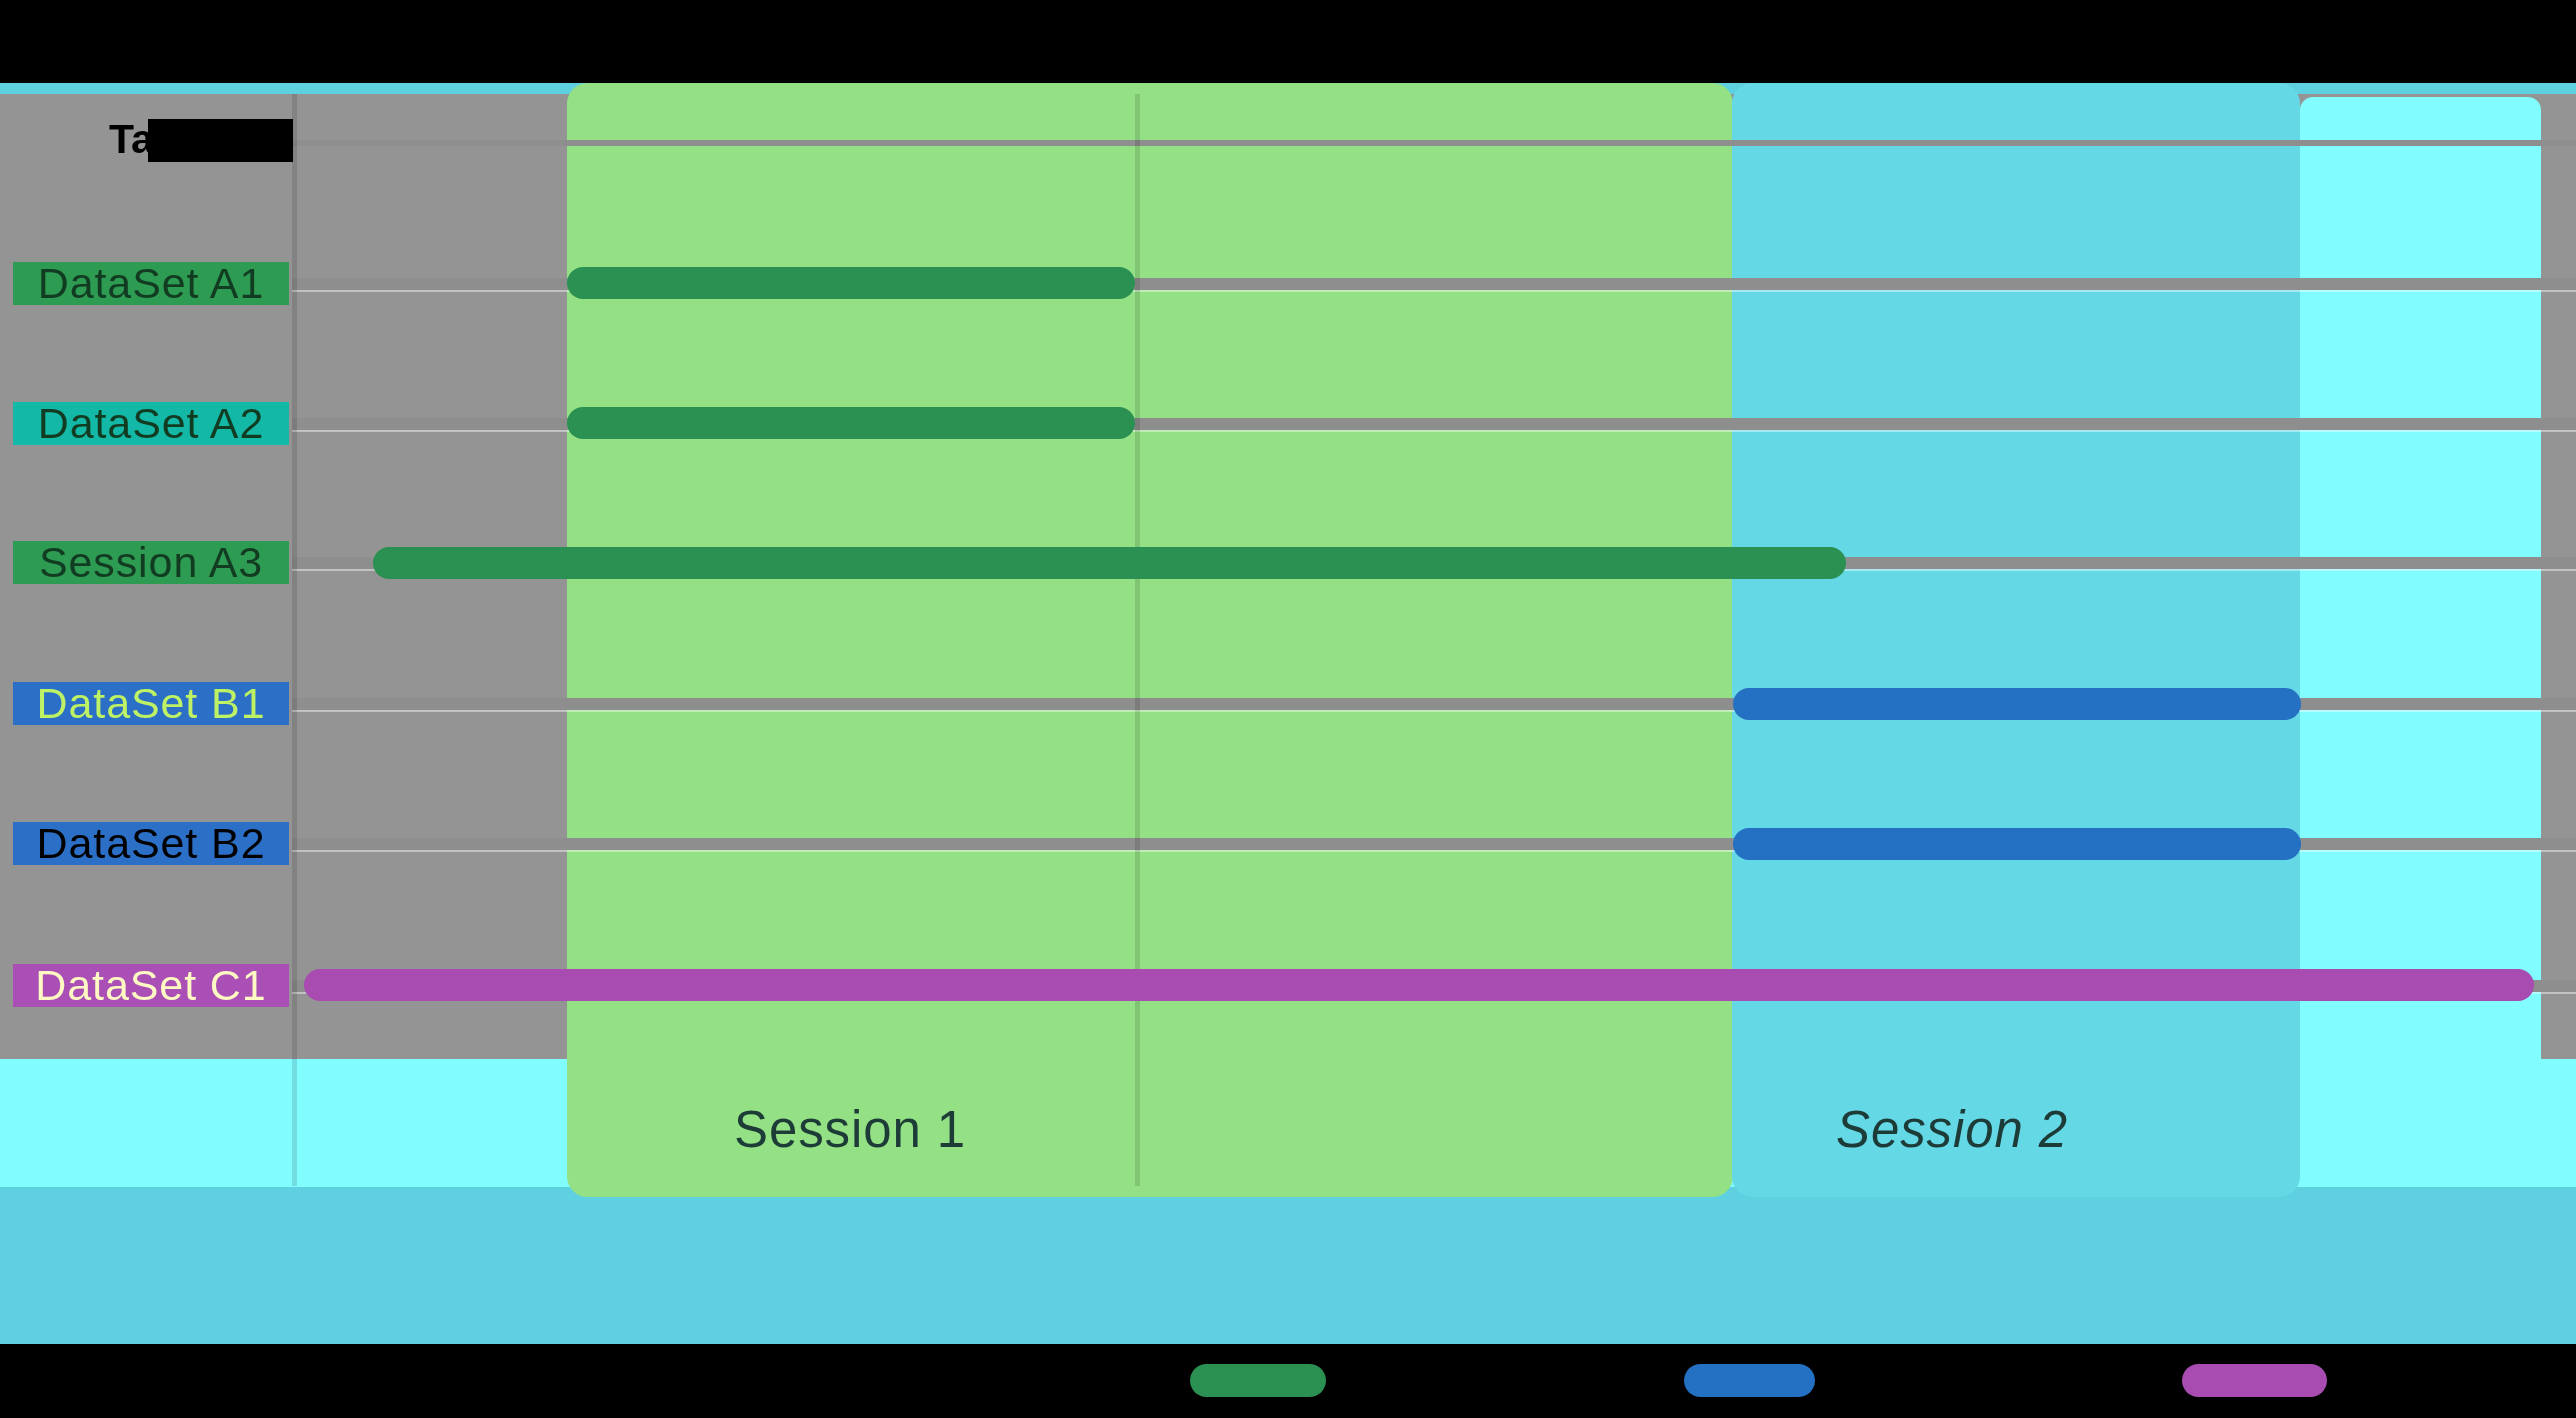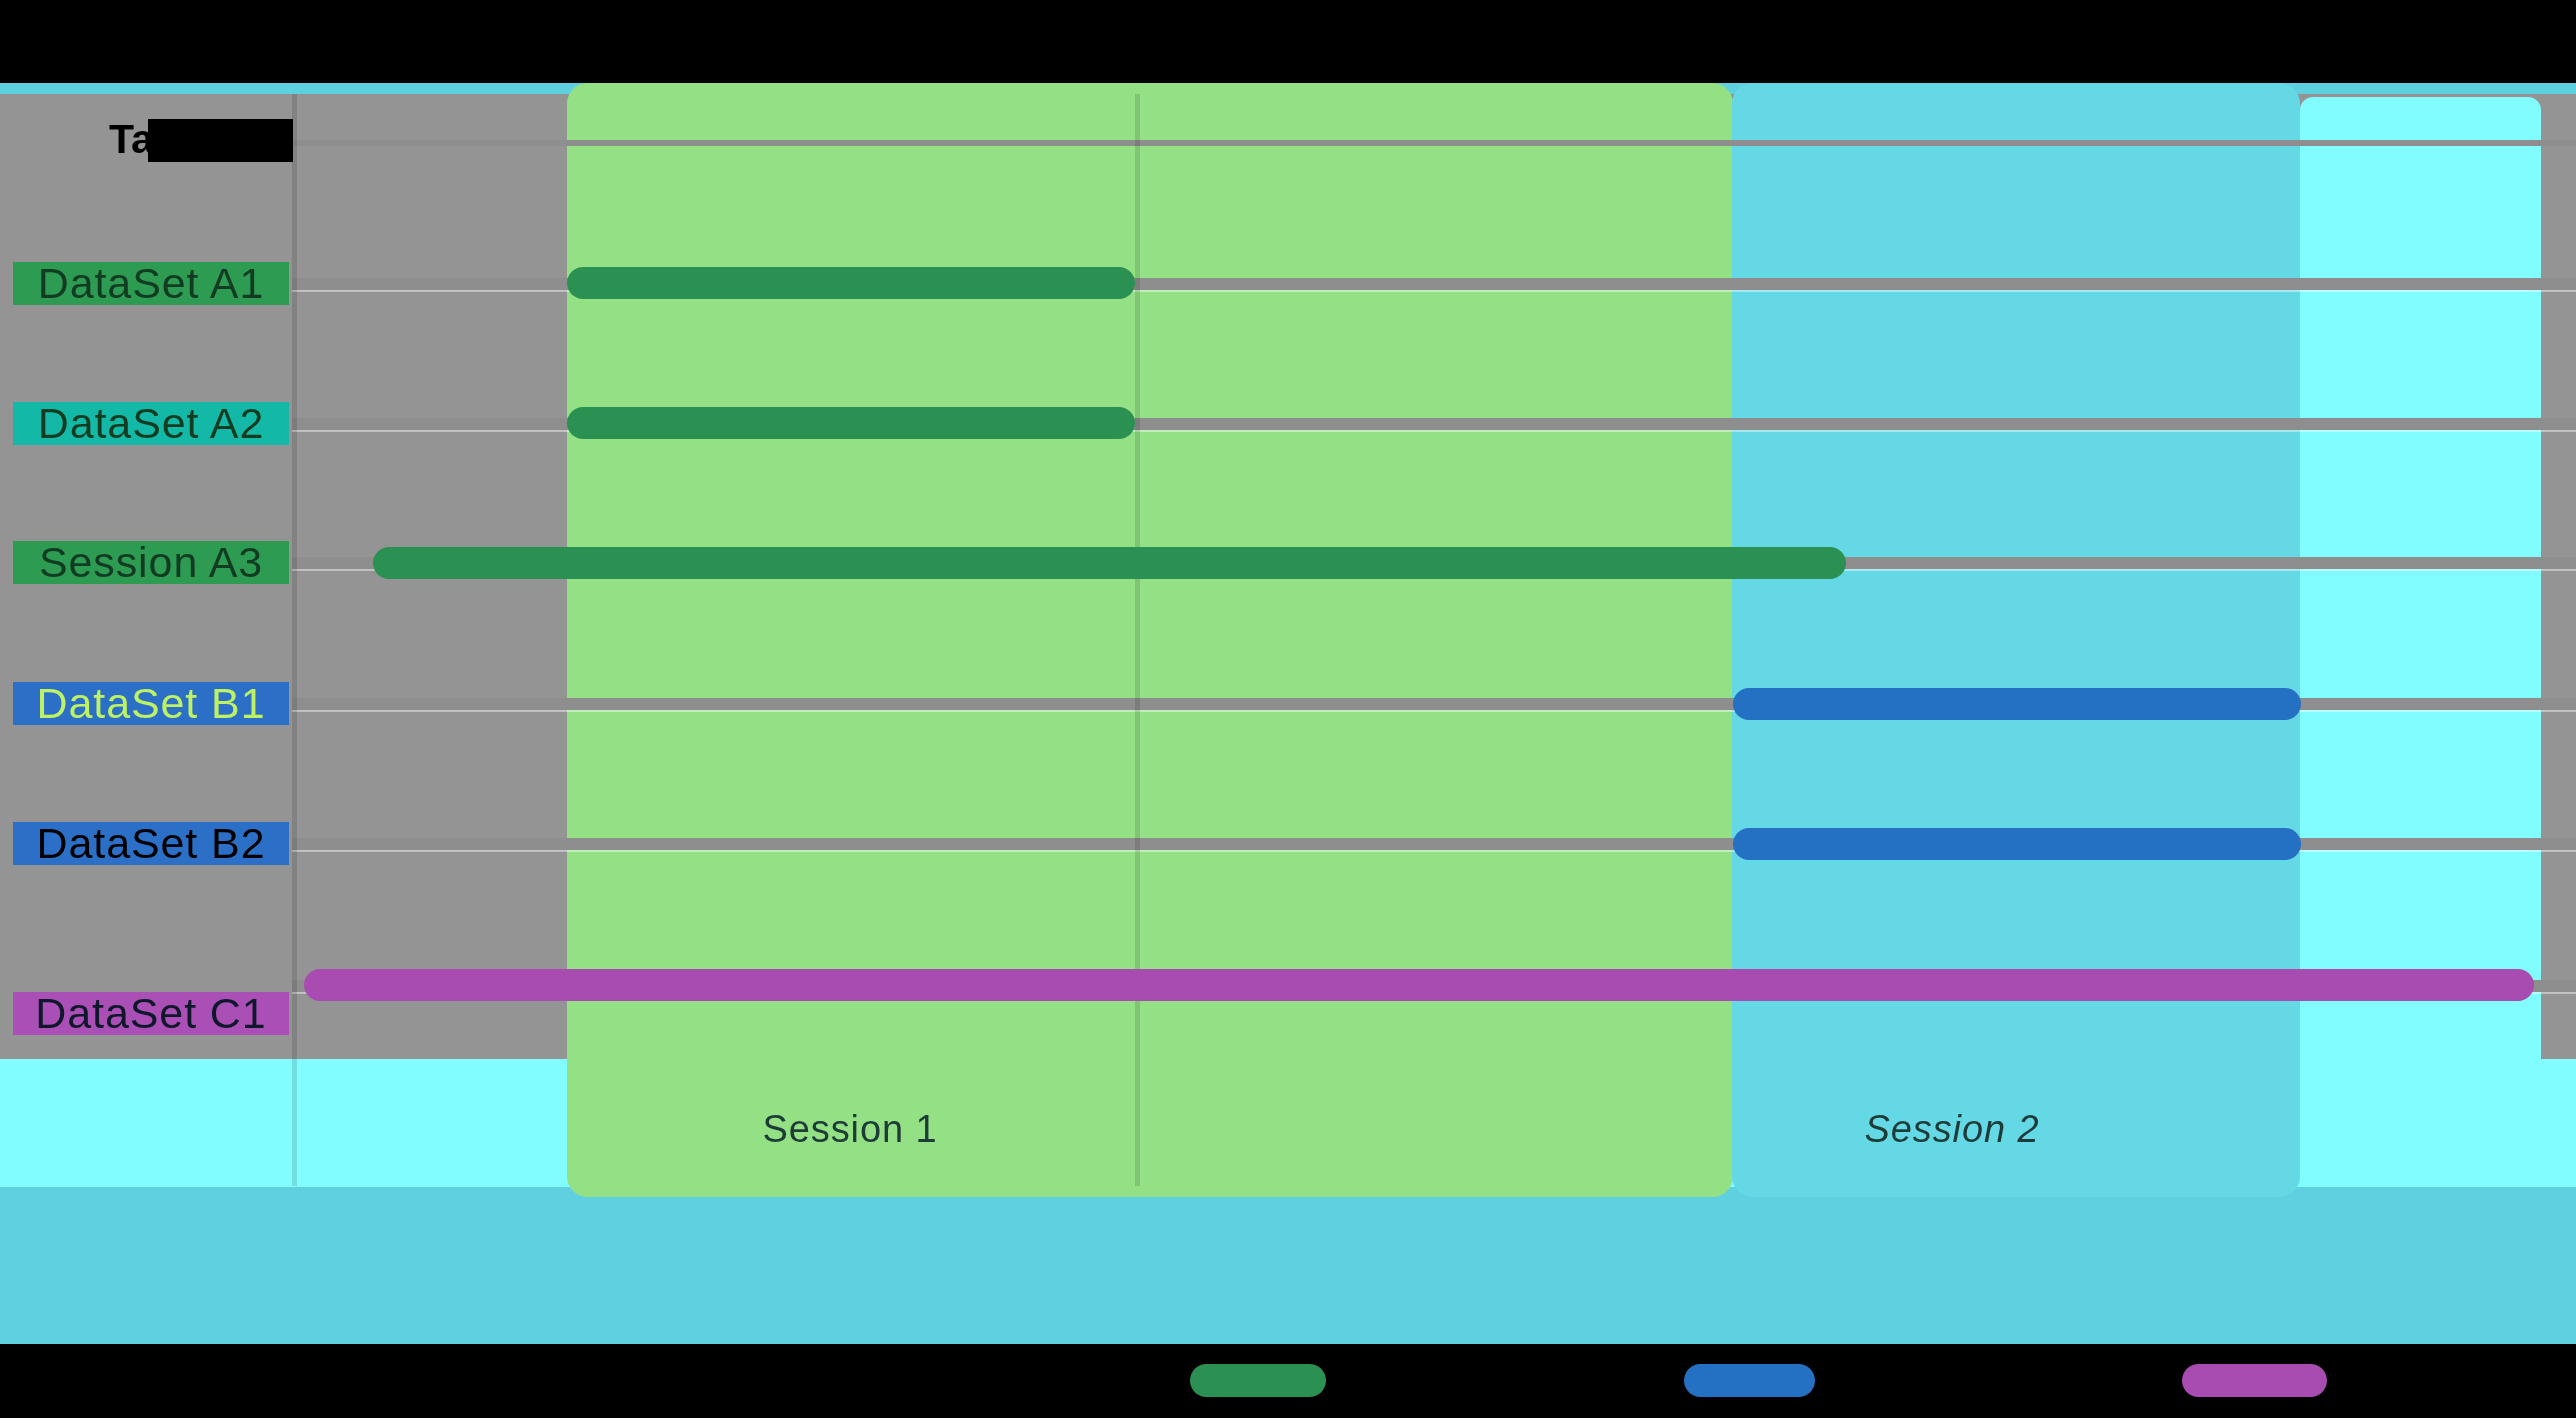--- a/index.html
+++ b/index.html
@@ -7,21 +7,21 @@
     position:relative;width:2576px;height:1419px;overflow:hidden;background:#000;
     font-family:"Liberation Sans", sans-serif;
   }
   .abs{position:absolute;}
   #outer-bg{left:0;top:83px;width:2576px;height:1261px;background:#5fd0e0;}
   #axis-strip{left:0;top:1059px;width:2576px;height:128px;background:#81fcff;}
   #plot-area{left:0;top:94px;width:2576px;height:965px;background:#949494;}
   .band{top:83px;height:1114px;border-radius:20.6px;}
   .band.pale{top:97px;height:1090px;border-radius:13px;}
   .session-label{
-    color:#1d3c38;font-size:38px;font-weight:400;letter-spacing:0.9px;
+    color:#1d3c38;font-size:51px;font-weight:400;letter-spacing:0.9px;
     transform:translate(-50%,-50%);white-space:nowrap;
   }
   .gridline-h{background:#8e8e8e;}
   .row-line{height:12.2px;box-shadow:0 1.9px 0 rgba(255,255,255,.45);}
   .top-line{height:5.6px;}
   .gridline-v{background:rgba(0,0,0,0.12);}
   .row-label{
     width:276px;height:43px;left:13px;display:flex;align-items:center;justify-content:center;
     font-size:43px;letter-spacing:0.9px;white-space:nowrap;font-weight:400;
   }
@@ -62,21 +62,21 @@
       <div class="abs row-label" style="top: 262px; background: rgb(46, 155, 83); color: rgb(18, 60, 34);">DataSet A1</div>
       <div class="abs bar" style="left: 567px; top: 267px; width: 568px; background: rgb(43, 145, 83);"></div>
       <div class="abs row-label" style="top: 402px; background: #14b8a6; color: rgb(18, 60, 34);">DataSet A2</div>
       <div class="abs bar" style="left: 567px; top: 407px; width: 568px; background: rgb(43, 145, 83);"></div>
       <div class="abs row-label" style="top: 541px; background: rgb(46, 155, 83); color: rgb(18, 60, 34);">Session A3</div>
       <div class="abs bar" style="left: 373px; top: 547px; width: 1473px; background: rgb(43, 145, 83);"></div>
       <div class="abs row-label" style="top: 682px; background: rgb(43, 111, 199); color: #bef264;">DataSet B1</div>
       <div class="abs bar" style="left: 1733px; top: 688px; width: 568px; background: rgb(36, 112, 194);"></div>
       <div class="abs row-label" style="top: 822px; background: rgb(43, 111, 199); color: #000000;">DataSet B2</div>
       <div class="abs bar" style="left: 1733px; top: 828px; width: 568px; background: rgb(36, 112, 194);"></div>
-      <div class="abs row-label" style="top: 992px; background: rgb(169, 79, 181); color: #0f172a;">DataSet C1</div>
+      <div class="abs row-label" style="top: 964px; background: rgb(169, 79, 181); color: #fef9c3;">DataSet C1</div>
       <div class="abs bar" style="left: 304px; top: 969px; width: 2230px; background: rgb(168, 76, 178);"></div>
     </div>
   <div id="session-labels">
       <div class="abs session-label" style="left: 850px; top: 1129px;">Session 1</div>
       <div class="abs session-label" style="left: 1952px; top: 1129px; font-style: italic;">Session 2</div>
     </div>
 
   <div class="abs" id="task-header">Task</div>
   <div class="abs" id="header-redaction"></div>
 

